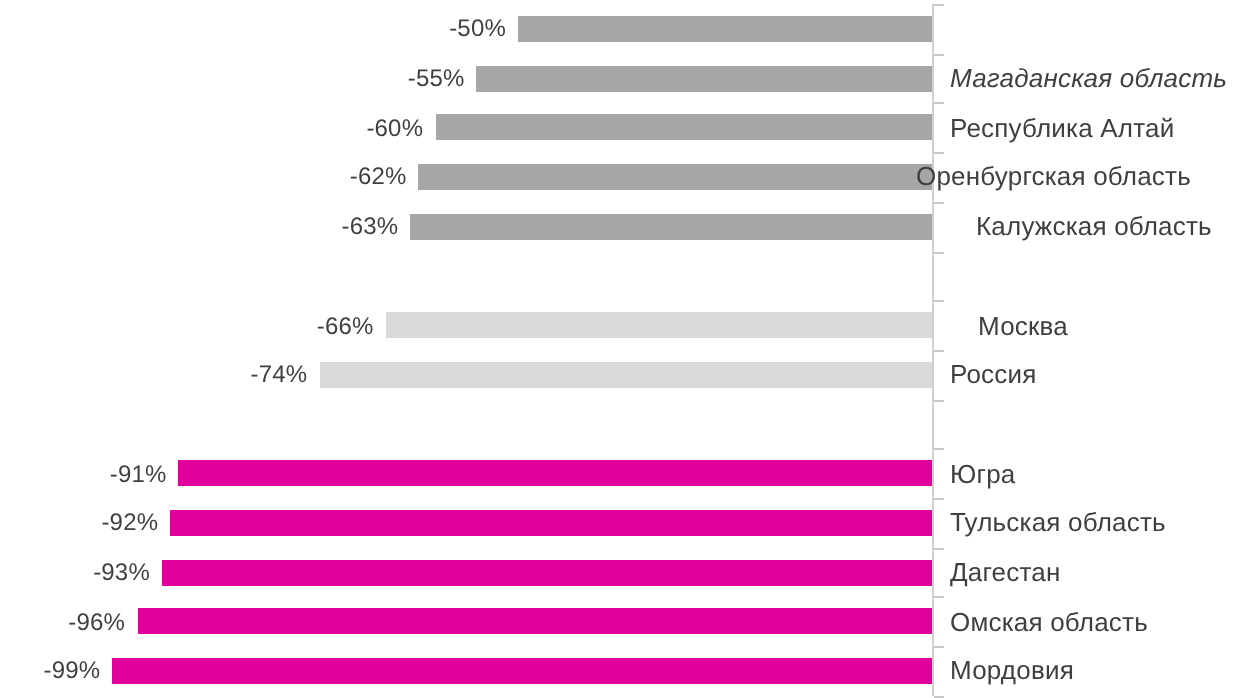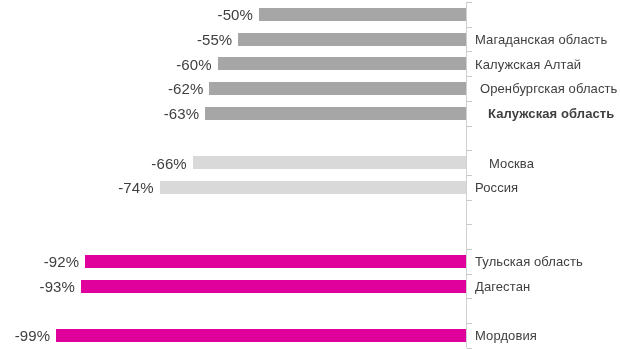--- a/index.html
+++ b/index.html
@@ -40,21 +40,21 @@
   .bar {
     position: absolute;
     top: 0;
     height: 100%;
   }
 
   .bar-value {
     position: absolute;
     top: 50%;
     transform: translateY(-50%);
-    font-size: 15px;
+    font-size: 12px;
     color: #3f3f3f;
     white-space: nowrap;
     letter-spacing: 0.1px;
   }
 
   .cat-label {
     position: absolute;
     top: 50%;
     transform: translateY(-50%);
     font-size: 13px;
@@ -97,58 +97,68 @@
       <div class="axis-tick" style="left: 467px; top: 298.4px;"></div>
       <div class="axis-tick" style="left: 467px; top: 323.1px;"></div>
       <div class="axis-tick" style="left: 467px; top: 347.8px;"></div>
       <div class="bar-row" style="top: 7.85px; height: 13px;">
         <div class="bar" style="left: 259px; width: 207px; background: rgb(166, 166, 166);"></div>
         <div class="bar-value" style="right: 367px;">-50%</div>
       </div>
       <div class="bar-row" style="top: 32.55px; height: 13px;">
         <div class="bar" style="left: 238.3px; width: 227.7px; background: rgb(166, 166, 166);"></div>
         <div class="bar-value" style="right: 387.7px;">-55%</div>
-        <div class="cat-label" style="left: 475px;">Магаданская область</div>
+        <div class="cat-label" style="left: 475px; font-style: italic;">Магаданская область</div>
       </div>
       <div class="bar-row" style="top: 57.25px; height: 13px;">
         <div class="bar" style="left: 217.6px; width: 248.4px; background: rgb(166, 166, 166);"></div>
         <div class="bar-value" style="right: 408.4px;">-60%</div>
-        <div class="cat-label" style="left: 475px;">Калужская Алтай</div>
+        <div class="cat-label" style="left: 475px;">Республика Алтай</div>
       </div>
       <div class="bar-row" style="top: 81.95px; height: 13px;">
         <div class="bar" style="left: 209.32px; width: 256.68px; background: rgb(166, 166, 166);"></div>
         <div class="bar-value" style="right: 416.68px; margin-left: 16px;">-62%</div>
-        <div class="cat-label" style="left: 480px;">Оренбургская область</div>
+        <div class="cat-label" style="left: 458px;">Оренбургская область</div>
       </div>
       <div class="bar-row" style="top: 106.65px; height: 13px;">
         <div class="bar" style="left: 205.18px; width: 260.82px; background: rgb(166, 166, 166);"></div>
         <div class="bar-value" style="right: 420.82px;">-63%</div>
-        <div class="cat-label" style="left: 488px; font-weight: bold;">Калужская область</div>
+        <div class="cat-label" style="left: 488px;">Калужская область</div>
       </div>
       <div class="bar-row" style="top: 131.35px; height: 13px;"></div>
       <div class="bar-row" style="top: 156.05px; height: 13px;">
         <div class="bar" style="left: 192.76px; width: 273.24px; background: rgb(217, 217, 217);"></div>
         <div class="bar-value" style="right: 433.24px;">-66%</div>
         <div class="cat-label" style="left: 489px;">Москва</div>
       </div>
       <div class="bar-row" style="top: 180.75px; height: 13px;">
         <div class="bar" style="left: 159.64px; width: 306.36px; background: rgb(217, 217, 217);"></div>
         <div class="bar-value" style="right: 466.36px;">-74%</div>
         <div class="cat-label" style="left: 475px;">Россия</div>
       </div>
       <div class="bar-row" style="top: 205.45px; height: 13px;"></div>
+      <div class="bar-row" style="top: 230.15px; height: 13px;">
+        <div class="bar" style="left: 89.26px; width: 376.74px; background: rgb(224, 0, 155);"></div>
+        <div class="bar-value" style="right: 536.74px;">-91%</div>
+        <div class="cat-label" style="left: 475px;">Югра</div>
+      </div>
       <div class="bar-row" style="top: 254.85px; height: 13px;">
         <div class="bar" style="left: 85.12px; width: 380.88px; background: rgb(224, 0, 155);"></div>
         <div class="bar-value" style="right: 540.88px;">-92%</div>
         <div class="cat-label" style="left: 475px;">Тульская область</div>
       </div>
       <div class="bar-row" style="top: 279.55px; height: 13px;">
         <div class="bar" style="left: 80.98px; width: 385.02px; background: rgb(224, 0, 155);"></div>
         <div class="bar-value" style="right: 545.02px;">-93%</div>
         <div class="cat-label" style="left: 475px;">Дагестан</div>
       </div>
+      <div class="bar-row" style="top: 304.25px; height: 13px;">
+        <div class="bar" style="left: 68.56px; width: 397.44px; background: rgb(224, 0, 155);"></div>
+        <div class="bar-value" style="right: 557.44px;">-96%</div>
+        <div class="cat-label" style="left: 475px;">Омская область</div>
+      </div>
       <div class="bar-row" style="top: 328.95px; height: 13px;">
         <div class="bar" style="left: 56.14px; width: 409.86px; background: rgb(224, 0, 155);"></div>
         <div class="bar-value" style="right: 569.86px;">-99%</div>
         <div class="cat-label" style="left: 475px; text-align: center;"> Мордовия</div>
       </div>
     </div>
 </div>
 
 </body></html>

